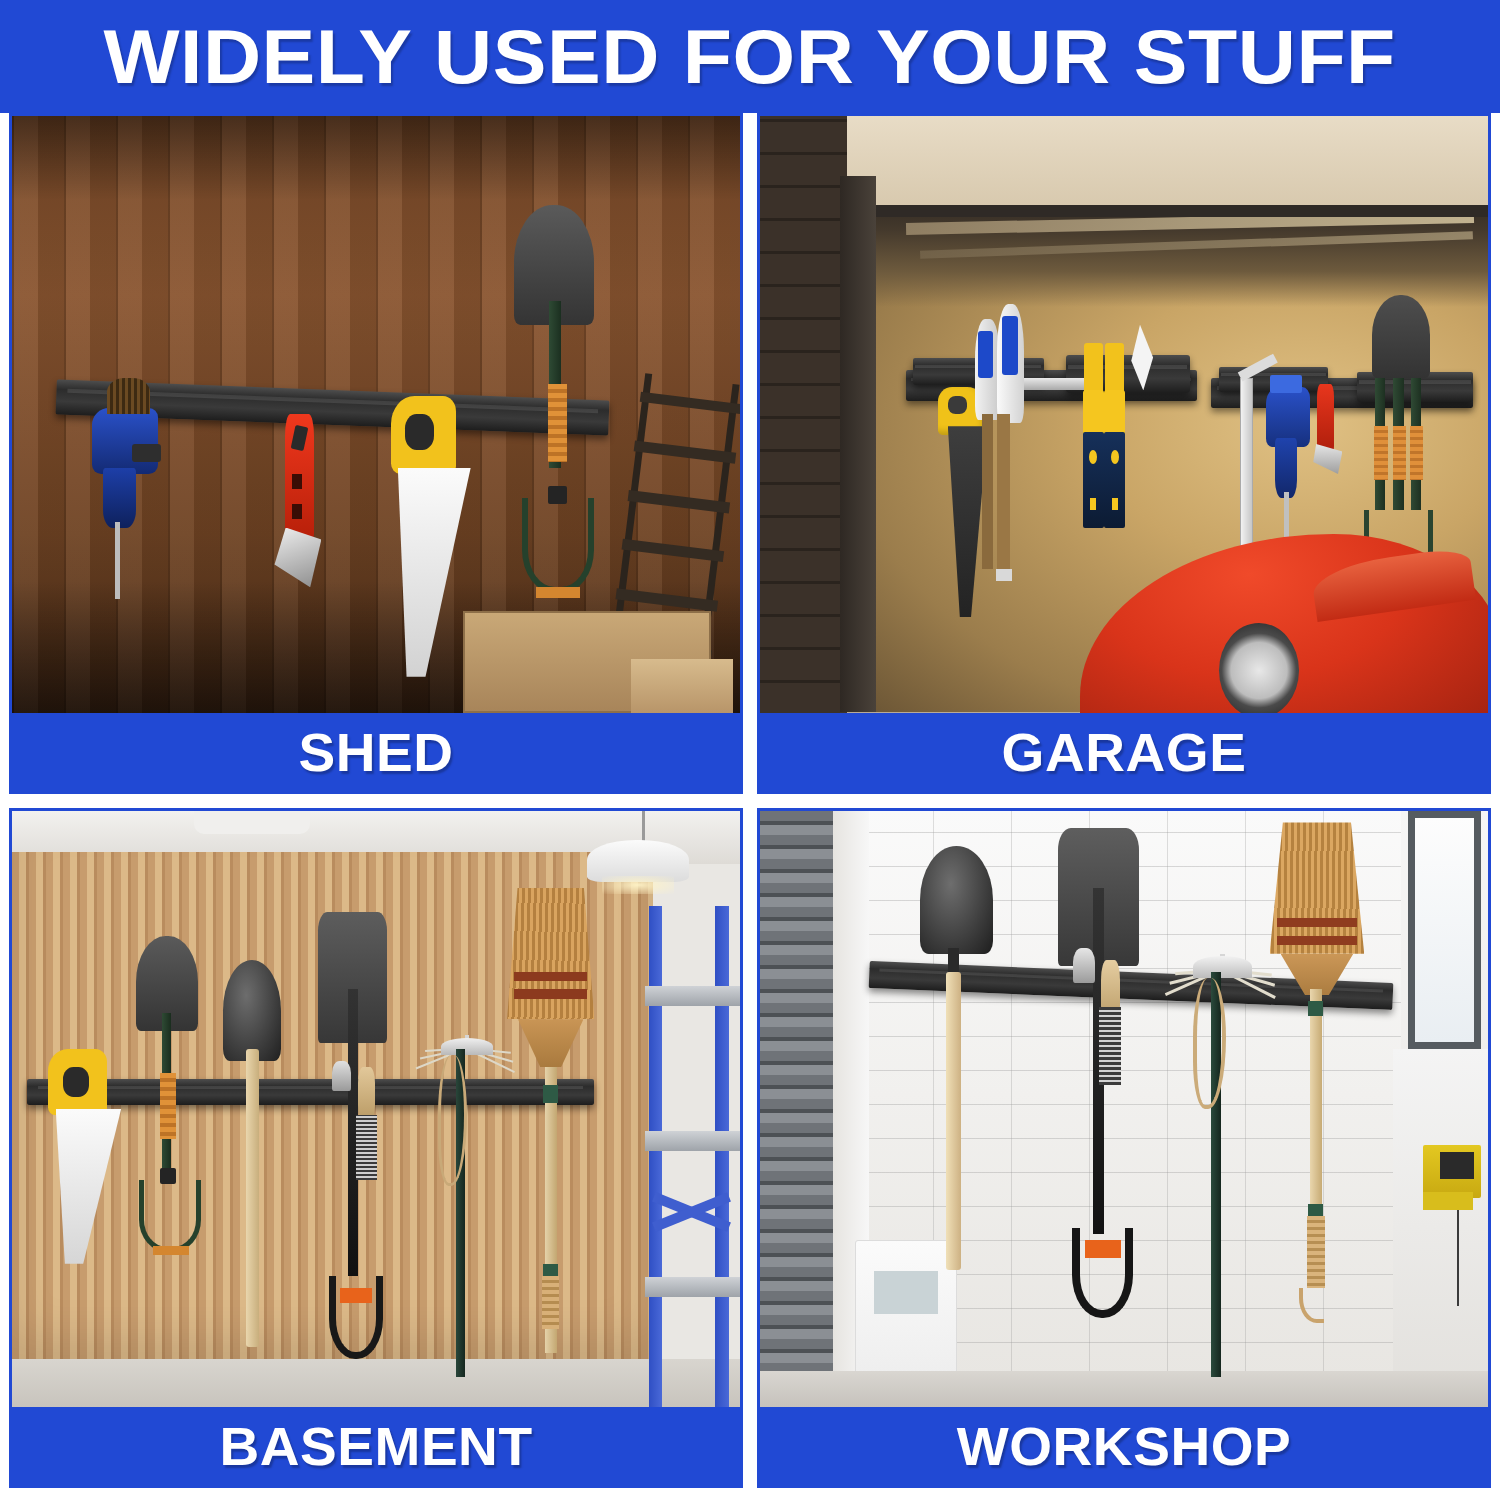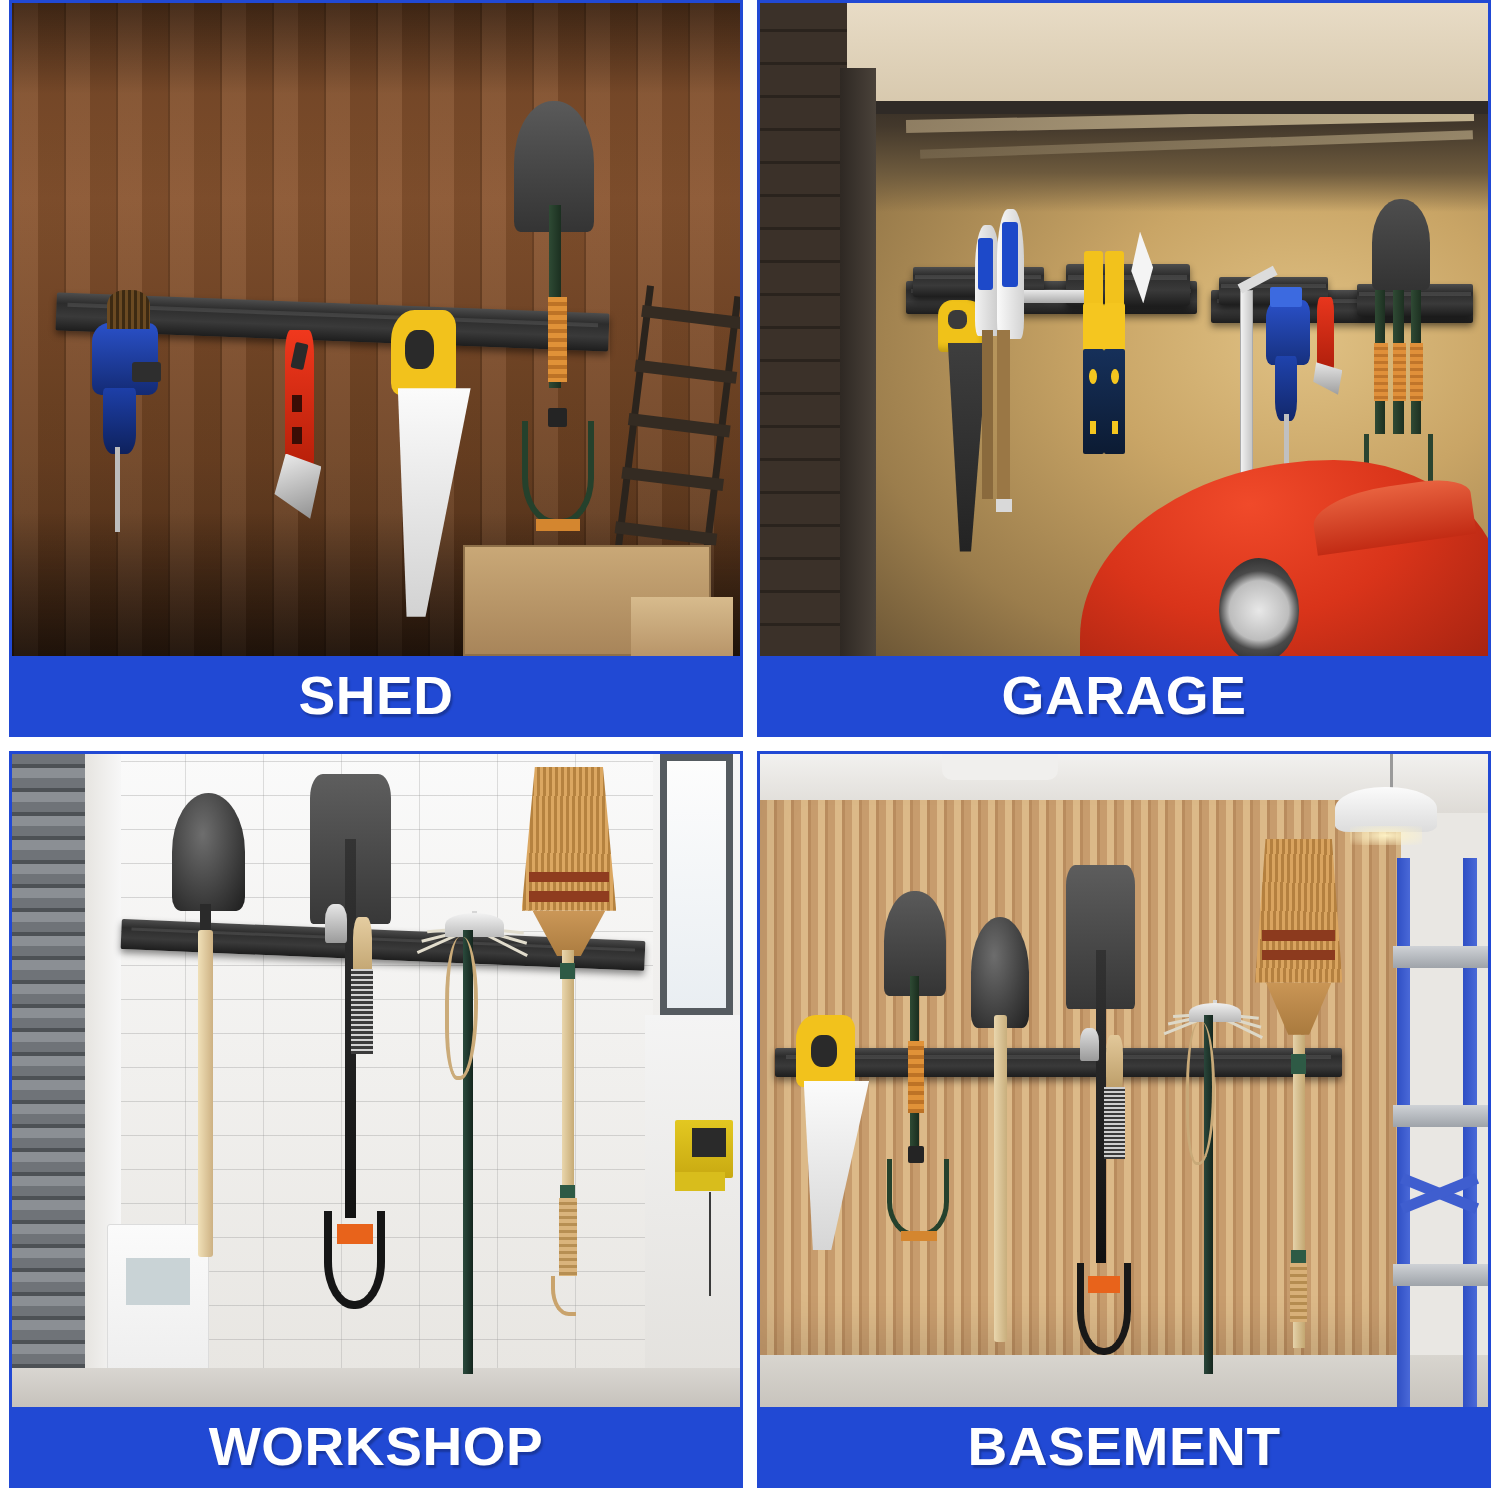--- a/index.html
+++ b/index.html
@@ -187,20 +187,23 @@
     background: linear-gradient(180deg,#fbfbfb,#ebebeb); border:1px solid #dcdcdc; border-radius:3px; }
   .work-heater .d { position:absolute; left:18%; top:18%; width:64%; height:26%; background:#c9d3d6; }
   .work-floor { position:absolute; left:0; bottom:0; width:100%; height:6%;
     background: linear-gradient(180deg,#d9d6d1,#c6c2bc); }
 </style>
 </head>
 <body>
 
 <div class="poster">
 
+  <div class="title-band">
+    <div class="title-text">WIDELY USED FOR YOUR STUFF</div>
+  </div>
 
   <div class="grid">
 
     <div class="cell">
       <div class="photo">
         <div class="sc-shed">
           <div class="shed-dark-top"></div>
           <div class="shed-dark-bot"></div>
 
           <div class="shed-ladder">
@@ -313,20 +316,94 @@
           <div style="position:absolute; left:89.3%; top:52%; width:1.8%; height:9%; background:repeating-linear-gradient(180deg,#e0903a 0 4px,#c0752a 4px 7px);"></div>
           <div style="position:absolute; left:83%; top:66%; width:9.5%; height:13%; border:5px solid #2a4430; border-top:0; border-radius: 0 0 45% 45%;"></div>
           <div style="position:absolute; left:85%; top:78%; width:5%; height:1.6%; background:#d58b34;"></div>
 
           <div class="g-car"></div>
           <div class="g-car-hood"></div>
           <div class="g-car-wheel"></div>
         </div>
       </div>
       <div class="caption">GARAGE</div>
+    </div>
+
+    <div class="cell">
+      <div class="photo">
+        <div class="sc-base">
+          <div class="base-ceiling"></div>
+          <div class="base-slats"></div>
+          <div class="base-floor"></div>
+          <div class="base-lamp-cord"></div>
+          <div class="base-lamp"></div>
+          <div class="base-lamp-glow"></div>
+          <div style="position:absolute; left:25%; top:0; width:16%; height:4%; background:#f0efed; border-radius:0 0 10px 10px;"></div>
+
+          <div class="base-shelf">
+            <div class="post" style="left:4%"></div>
+            <div class="post" style="left:74%"></div>
+            <div class="shelf" style="top:16%"></div>
+            <div class="shelf" style="top:45%"></div>
+            <div class="shelf" style="top:74%"></div>
+            <div class="diag" style="top:60%; transform:rotate(22deg);"></div>
+            <div class="diag" style="top:60%; transform:rotate(-22deg);"></div>
+          </div>
+
+          <div class="rail" style="left:2%; top:45%; width:78%; height:4.4%;"></div>
+
+          <div style="position:absolute; left:5%; top:40%; width:8%; height:11%; background:#f2c21c; border-radius:34% 20% 10% 12%;"></div>
+          <div style="position:absolute; left:7%; top:43%; width:3.6%; height:5%; background:#2a2a2a; border-radius:40%;"></div>
+          <div style="position:absolute; left:6%; top:50%; width:9%; height:26%; background:linear-gradient(180deg,#fbfbfb,#d6d6d6); clip-path: polygon(0 0,100% 0,42% 100%,14% 100%);"></div>
+
+          <div style="position:absolute; left:17%; top:21%; width:8.5%; height:16%; background:linear-gradient(180deg,#5a5a5a,#343434); border-radius:48% 48% 8% 8%;"></div>
+          <div style="position:absolute; left:20.6%; top:34%; width:1.3%; height:27%; background:linear-gradient(90deg,#2e4a34,#1a2d1e);"></div>
+          <div style="position:absolute; left:20.3%; top:44%; width:2.2%; height:11%; background:repeating-linear-gradient(180deg,#e09238 0 5px,#bd7326 5px 9px);"></div>
+          <div style="position:absolute; left:20.3%; top:60%; width:2.2%; height:2.6%; background:#242424; border-radius:2px;"></div>
+          <div style="position:absolute; left:17.5%; top:62%; width:8.5%; height:12%; border:5px solid #25412c; border-top:0; border-radius:0 0 45% 45%;"></div>
+          <div style="position:absolute; left:19.3%; top:73%; width:5%; height:1.6%; background:#d4862f;"></div>
+
+          <div style="position:absolute; left:29%; top:25%; width:8%; height:17%; background:radial-gradient(ellipse at 40% 35%,#6d6d6d,#1f1f1f); border-radius:50% 50% 12% 12%;"></div>
+          <div style="position:absolute; left:32.1%; top:40%; width:1.8%; height:50%; background:linear-gradient(90deg,#e9d6ad,#c8ae7c); border-radius:3px;"></div>
+
+          <div style="position:absolute; left:42%; top:17%; width:9.5%; height:22%; background:linear-gradient(180deg,#5d5d5d,#373737); border-radius:14% 14% 4% 4%;"></div>
+          <div style="position:absolute; left:46.2%; top:30%; width:1.3%; height:48%; background:linear-gradient(180deg,#333,#111);"></div>
+          <div style="position:absolute; left:43.5%; top:78%; width:7.5%; height:14%; border:7px solid #181818; border-top:0; border-radius:0 0 48% 48%;"></div>
+          <div style="position:absolute; left:45%; top:80%; width:4.5%; height:2.5%; background:#e8631b;"></div>
+
+          <div style="position:absolute; left:44%; top:42%; width:2.6%; height:5%; background:linear-gradient(180deg,#e0e0e0,#9a9a9a); border-radius:40% 40% 10% 10%;"></div>
+          <div style="position:absolute; left:47.5%; top:43%; width:2.4%; height:9%; background:linear-gradient(180deg,#e2c89a,#b99a64); border-radius:30%;"></div>
+          <div style="position:absolute; left:47.3%; top:51%; width:2.8%; height:11%; background:repeating-linear-gradient(0deg,#3a3a3a 0 2px,#cfcfcf 2px 4px);"></div>
+
+          <div style="position:absolute; left:55%; top:28%; width:15%; height:13%;">
+            <div style="position:absolute; left:48%; bottom:0; width:4%; height:26%; background:#d6d6d6;"></div>
+            <div style="position:absolute; left:0;   bottom:8%; width:50%; height:3%; background:#ddd8c8; transform:rotate(-22deg); transform-origin:right center;"></div>
+            <div style="position:absolute; left:6%;  bottom:8%; width:46%; height:3%; background:#ddd8c8; transform:rotate(-12deg); transform-origin:right center;"></div>
+            <div style="position:absolute; left:12%; bottom:8%; width:40%; height:3%; background:#ddd8c8; transform:rotate(-4deg); transform-origin:right center;"></div>
+            <div style="position:absolute; left:48%; bottom:8%; width:42%; height:3%; background:#ddd8c8; transform:rotate(6deg); transform-origin:left center;"></div>
+            <div style="position:absolute; left:48%; bottom:8%; width:46%; height:3%; background:#ddd8c8; transform:rotate(16deg); transform-origin:left center;"></div>
+            <div style="position:absolute; left:48%; bottom:8%; width:50%; height:3%; background:#ddd8c8; transform:rotate(26deg); transform-origin:left center;"></div>
+            <div style="position:absolute; left:26%; bottom:0; width:48%; height:22%; background:linear-gradient(180deg,#efefef,#b9b9b9); border-radius:50% 50% 0 0;"></div>
+          </div>
+          <div style="position:absolute; left:61%; top:40%; width:1.2%; height:55%; background:linear-gradient(90deg,#29463a,#16271f);"></div>
+          <div style="position:absolute; left:58.5%; top:41%; width:4%; height:22%; border:3px solid #c8a978; border-radius:50% 50% 60% 40%; border-top:0;"></div>
+
+          <div style="position:absolute; left:68%; top:13%; width:12%; height:22%;
+               background: repeating-linear-gradient(92deg,#d9a45f 0 3px,#b4803f 3px 6px);
+               clip-path: polygon(12% 0,88% 0,100% 100%,0 100%); border-radius:6px 6px 0 0;"></div>
+          <div style="position:absolute; left:69%; top:27%; width:10%; height:1.6%; background:#8c3a1e;"></div>
+          <div style="position:absolute; left:69%; top:30%; width:10%; height:1.6%; background:#8c3a1e;"></div>
+          <div style="position:absolute; left:69.5%; top:35%; width:9%; height:8%; background:linear-gradient(180deg,#c99555,#a97a3e); clip-path: polygon(0 0,100% 0,66% 100%,34% 100%);"></div>
+          <div style="position:absolute; left:73.2%; top:43%; width:1.6%; height:48%; background:linear-gradient(90deg,#e5d2a9,#c3a771);"></div>
+          <div style="position:absolute; left:73%; top:46%; width:2%; height:3%; background:#2e5a45;"></div>
+          <div style="position:absolute; left:73%; top:76%; width:2%; height:2.4%; background:#2e5a45;"></div>
+          <div style="position:absolute; left:72.8%; top:78%; width:2.4%; height:9%; background:repeating-linear-gradient(180deg,#d8b078 0 4px,#b58c50 4px 7px);"></div>
+        </div>
+      </div>
+      <div class="caption">BASEMENT</div>
     </div>
 
     <div class="cell">
       <div class="photo">
         <div class="sc-work">
           <div class="work-brick"></div>
           <div class="work-door"></div>
           <div class="work-pillar"></div>
           <div class="work-window"></div>
           <div class="work-panel"></div>
@@ -377,88 +454,14 @@
           <div style="position:absolute; left:75.5%; top:30%; width:1.7%; height:48%; background:linear-gradient(90deg,#e9d6ad,#c7ab75);"></div>
           <div style="position:absolute; left:75.3%; top:32%; width:2.1%; height:2.4%; background:#2e5a45;"></div>
           <div style="position:absolute; left:75.3%; top:66%; width:2.1%; height:2.4%; background:#2e5a45;"></div>
           <div style="position:absolute; left:75.1%; top:68%; width:2.5%; height:12%; background:repeating-linear-gradient(180deg,#dab47c 0 4px,#b78f53 4px 7px);"></div>
           <div style="position:absolute; left:74%; top:80%; width:3.5%; height:6%; border:4px solid #c9a36c; border-top:0; border-right:0; border-radius:0 0 0 70%;"></div>
         </div>
       </div>
       <div class="caption">WORKSHOP</div>
     </div>
 
-    <div class="cell">
-      <div class="photo">
-        <div class="sc-base">
-          <div class="base-ceiling"></div>
-          <div class="base-slats"></div>
-          <div class="base-floor"></div>
-          <div class="base-lamp-cord"></div>
-          <div class="base-lamp"></div>
-          <div class="base-lamp-glow"></div>
-          <div style="position:absolute; left:25%; top:0; width:16%; height:4%; background:#f0efed; border-radius:0 0 10px 10px;"></div>
-
-          <div class="base-shelf">
-            <div class="post" style="left:4%"></div>
-            <div class="post" style="left:74%"></div>
-            <div class="shelf" style="top:16%"></div>
-            <div class="shelf" style="top:45%"></div>
-            <div class="shelf" style="top:74%"></div>
-            <div class="diag" style="top:60%; transform:rotate(22deg);"></div>
-            <div class="diag" style="top:60%; transform:rotate(-22deg);"></div>
-          </div>
-
-          <div class="rail" style="left:2%; top:45%; width:78%; height:4.4%;"></div>
-
-          <div style="position:absolute; left:5%; top:40%; width:8%; height:11%; background:#f2c21c; border-radius:34% 20% 10% 12%;"></div>
-          <div style="position:absolute; left:7%; top:43%; width:3.6%; height:5%; background:#2a2a2a; border-radius:40%;"></div>
-          <div style="position:absolute; left:6%; top:50%; width:9%; height:26%; background:linear-gradient(180deg,#fbfbfb,#d6d6d6); clip-path: polygon(0 0,100% 0,42% 100%,14% 100%);"></div>
-
-          <div style="position:absolute; left:17%; top:21%; width:8.5%; height:16%; background:linear-gradient(180deg,#5a5a5a,#343434); border-radius:48% 48% 8% 8%;"></div>
-          <div style="position:absolute; left:20.6%; top:34%; width:1.3%; height:27%; background:linear-gradient(90deg,#2e4a34,#1a2d1e);"></div>
-          <div style="position:absolute; left:20.3%; top:44%; width:2.2%; height:11%; background:repeating-linear-gradient(180deg,#e09238 0 5px,#bd7326 5px 9px);"></div>
-          <div style="position:absolute; left:20.3%; top:60%; width:2.2%; height:2.6%; background:#242424; border-radius:2px;"></div>
-          <div style="position:absolute; left:17.5%; top:62%; width:8.5%; height:12%; border:5px solid #25412c; border-top:0; border-radius:0 0 45% 45%;"></div>
-          <div style="position:absolute; left:19.3%; top:73%; width:5%; height:1.6%; background:#d4862f;"></div>
-
-          <div style="position:absolute; left:29%; top:25%; width:8%; height:17%; background:radial-gradient(ellipse at 40% 35%,#6d6d6d,#1f1f1f); border-radius:50% 50% 12% 12%;"></div>
-          <div style="position:absolute; left:32.1%; top:40%; width:1.8%; height:50%; background:linear-gradient(90deg,#e9d6ad,#c8ae7c); border-radius:3px;"></div>
-
-          <div style="position:absolute; left:42%; top:17%; width:9.5%; height:22%; background:linear-gradient(180deg,#5d5d5d,#373737); border-radius:14% 14% 4% 4%;"></div>
-          <div style="position:absolute; left:46.2%; top:30%; width:1.3%; height:48%; background:linear-gradient(180deg,#333,#111);"></div>
-          <div style="position:absolute; left:43.5%; top:78%; width:7.5%; height:14%; border:7px solid #181818; border-top:0; border-radius:0 0 48% 48%;"></div>
-          <div style="position:absolute; left:45%; top:80%; width:4.5%; height:2.5%; background:#e8631b;"></div>
-
-          <div style="position:absolute; left:44%; top:42%; width:2.6%; height:5%; background:linear-gradient(180deg,#e0e0e0,#9a9a9a); border-radius:40% 40% 10% 10%;"></div>
-          <div style="position:absolute; left:47.5%; top:43%; width:2.4%; height:9%; background:linear-gradient(180deg,#e2c89a,#b99a64); border-radius:30%;"></div>
-          <div style="position:absolute; left:47.3%; top:51%; width:2.8%; height:11%; background:repeating-linear-gradient(0deg,#3a3a3a 0 2px,#cfcfcf 2px 4px);"></div>
-
-          <div style="position:absolute; left:55%; top:28%; width:15%; height:13%;">
-            <div style="position:absolute; left:48%; bottom:0; width:4%; height:26%; background:#d6d6d6;"></div>
-            <div style="position:absolute; left:0;   bottom:8%; width:50%; height:3%; background:#ddd8c8; transform:rotate(-22deg); transform-origin:right center;"></div>
-            <div style="position:absolute; left:6%;  bottom:8%; width:46%; height:3%; background:#ddd8c8; transform:rotate(-12deg); transform-origin:right center;"></div>
-            <div style="position:absolute; left:12%; bottom:8%; width:40%; height:3%; background:#ddd8c8; transform:rotate(-4deg); transform-origin:right center;"></div>
-            <div style="position:absolute; left:48%; bottom:8%; width:42%; height:3%; background:#ddd8c8; transform:rotate(6deg); transform-origin:left center;"></div>
-            <div style="position:absolute; left:48%; bottom:8%; width:46%; height:3%; background:#ddd8c8; transform:rotate(16deg); transform-origin:left center;"></div>
-            <div style="position:absolute; left:48%; bottom:8%; width:50%; height:3%; background:#ddd8c8; transform:rotate(26deg); transform-origin:left center;"></div>
-            <div style="position:absolute; left:26%; bottom:0; width:48%; height:22%; background:linear-gradient(180deg,#efefef,#b9b9b9); border-radius:50% 50% 0 0;"></div>
-          </div>
-          <div style="position:absolute; left:61%; top:40%; width:1.2%; height:55%; background:linear-gradient(90deg,#29463a,#16271f);"></div>
-          <div style="position:absolute; left:58.5%; top:41%; width:4%; height:22%; border:3px solid #c8a978; border-radius:50% 50% 60% 40%; border-top:0;"></div>
-
-          <div style="position:absolute; left:68%; top:13%; width:12%; height:22%;
-               background: repeating-linear-gradient(92deg,#d9a45f 0 3px,#b4803f 3px 6px);
-               clip-path: polygon(12% 0,88% 0,100% 100%,0 100%); border-radius:6px 6px 0 0;"></div>
-          <div style="position:absolute; left:69%; top:27%; width:10%; height:1.6%; background:#8c3a1e;"></div>
-          <div style="position:absolute; left:69%; top:30%; width:10%; height:1.6%; background:#8c3a1e;"></div>
-          <div style="position:absolute; left:69.5%; top:35%; width:9%; height:8%; background:linear-gradient(180deg,#c99555,#a97a3e); clip-path: polygon(0 0,100% 0,66% 100%,34% 100%);"></div>
-          <div style="position:absolute; left:73.2%; top:43%; width:1.6%; height:48%; background:linear-gradient(90deg,#e5d2a9,#c3a771);"></div>
-          <div style="position:absolute; left:73%; top:46%; width:2%; height:3%; background:#2e5a45;"></div>
-          <div style="position:absolute; left:73%; top:76%; width:2%; height:2.4%; background:#2e5a45;"></div>
-          <div style="position:absolute; left:72.8%; top:78%; width:2.4%; height:9%; background:repeating-linear-gradient(180deg,#d8b078 0 4px,#b58c50 4px 7px);"></div>
-        </div>
-      </div>
-      <div class="caption">BASEMENT</div>
-    </div>
-
   </div>
 </div>
 
 </body></html>

